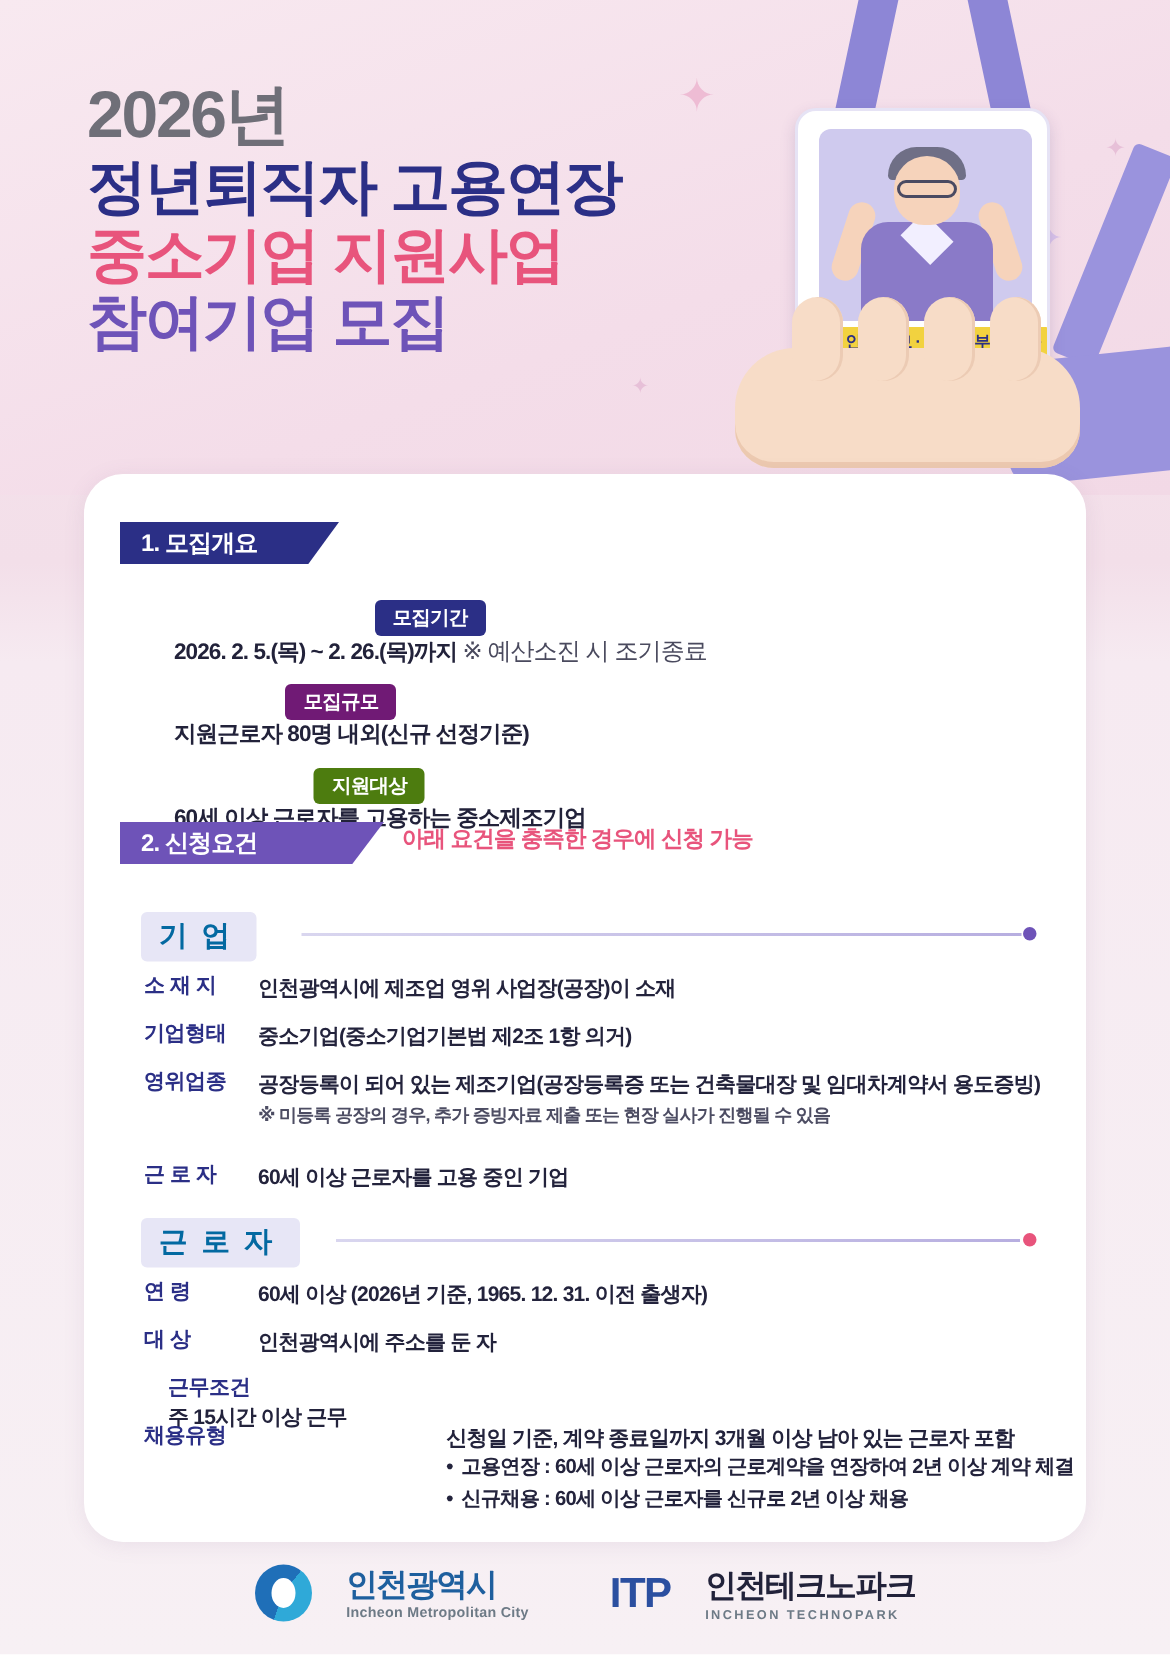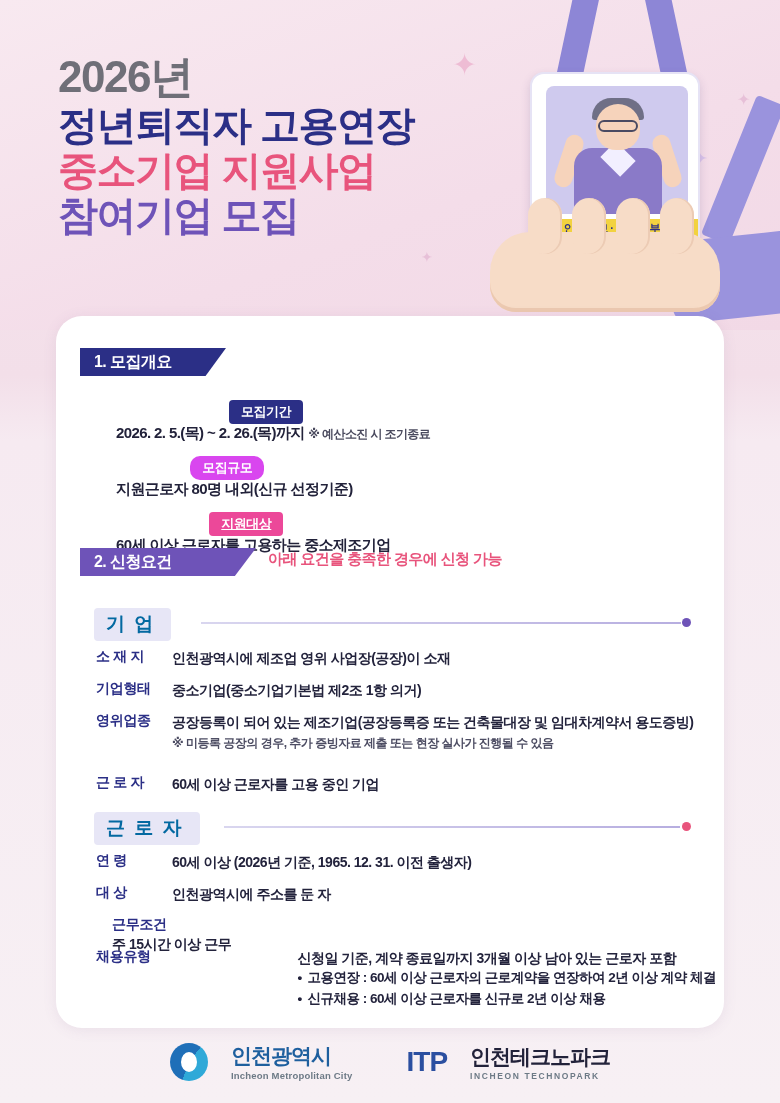--- a/index.html
+++ b/index.html
@@ -173,29 +173,29 @@
 
   
   .item-row { position: absolute; display: flex; align-items: center; flex-direction: column; }
   .chip {
     display: inline-flex; align-items: center; justify-content: center;
     height: 24px; min-width: 74px; padding: 0 9px;
     border-radius: 4px; color: #ffffff;
     font-size: 13px; font-weight: 800; letter-spacing: -0.5px;
   }
   .chip.navy { background: #2b2f86; }
-  .chip.pink { background: #d946ef; border-radius: 10px; }
-  .chip.orange { background: #ec4899; text-decoration: underline; }
+  .chip.pink { background: #701a75; }
+  .chip.orange { background: #4d7c0f; }
   .item-text {
     margin-left: 14px;
     font-size: 15px; font-weight: 800; color: #22223a; letter-spacing: -0.6px;
     white-space: nowrap;
   }
   .item-text .small {
-    font-size: 12px; font-weight: 700; color: #4a4a5e;
+    font-size: 16px; font-weight: 400; color: #4a4a5e;
   }
 
   
   .sub-head {
     position: absolute;
     font-size: 19px; font-weight: 800; color: #0369a1; letter-spacing: 2px;
     background: #e7e6f6;
     padding: 3px 16px 4px 12px;
     border-radius: 4px;
   }

